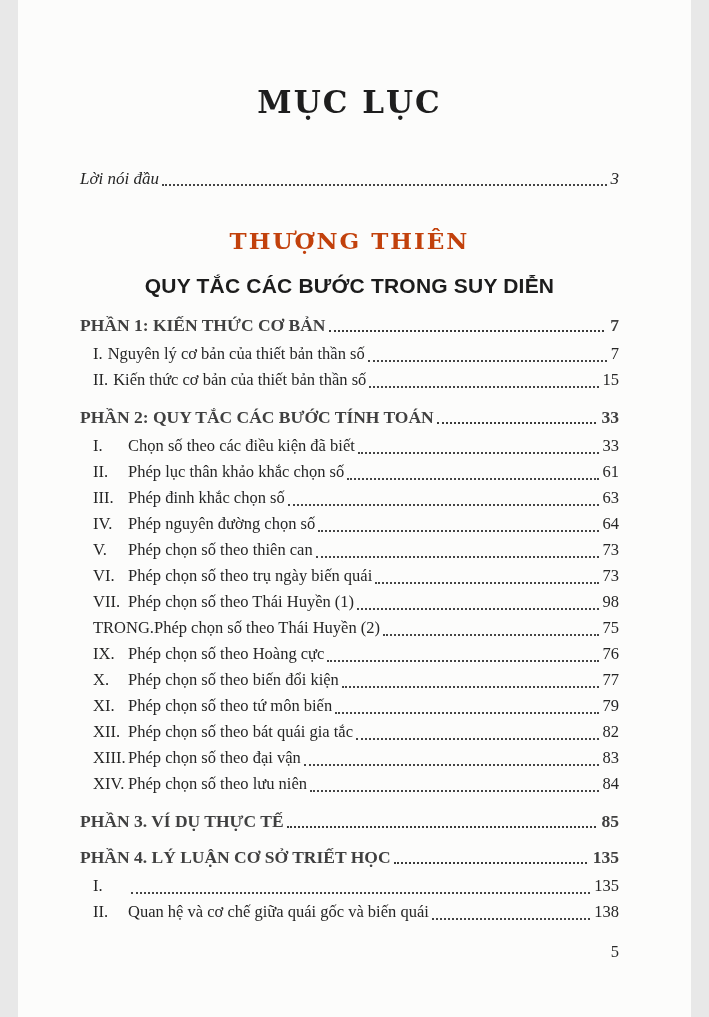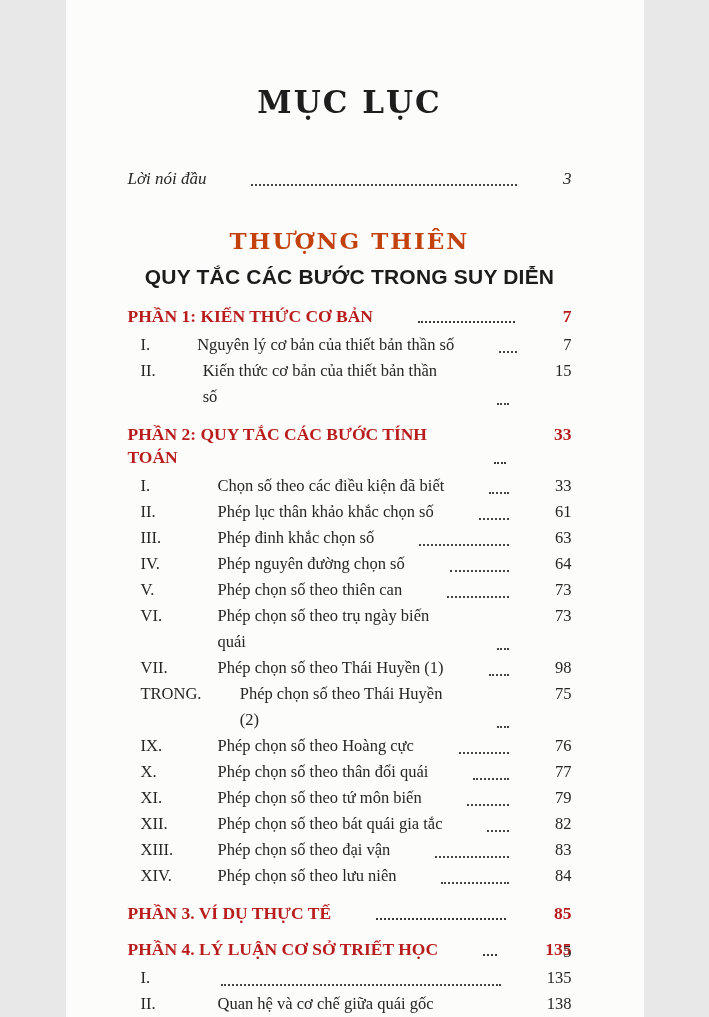--- a/index.html
+++ b/index.html
@@ -2,21 +2,21 @@
 <html><head>
 <meta charset="utf-8">
 <style>
   html, body {
     margin: 0;
     padding: 0;
     background: #e8e8e8;
   }
   .page {
     position: relative;
-    width: 578px;
+    width: 673px;
     height: 1017px;
     margin: 0 auto;
     background: #fcfcfb;
     color: #262626;
     font-family: "Liberation Serif", "DejaVu Serif", serif;
     overflow: hidden;
   }
   .content {
     position: absolute;
     left: 62px;
@@ -30,21 +30,20 @@
     font-size: 31px;
     font-weight: bold;
     letter-spacing: 2px;
     color: #1e1e1e;
     font-family: "DejaVu Serif", "Liberation Serif", serif;
   }
   
   .row {
     display: flex;
     align-items: baseline;
-    gap: 42px;
   }
   .dots {
     flex: 1;
     align-self: flex-end;
     border-bottom: 2px dotted #444;
     margin: 0 4px 0 3px;
     transform: translateY(-5px);
     min-width: 12px;
   }
   .pg {
@@ -72,35 +71,35 @@
     line-height: 28px;
   }
   .section-subtitle {
     text-align: center;
     font-family: "Liberation Sans", "DejaVu Sans", sans-serif;
     font-weight: bold;
     font-size: 21px;
     line-height: 28px;
     letter-spacing: 0.2px;
     color: #1c1c1c;
-    margin-top: 8px;
+    margin-top: 17px;
   }
   .section-subtitle div { margin: 0; }
   
   .toc {
     margin-top: 14px;
     font-size: 16.5px;
   }
   .toc .row.part {
     font-weight: bold;
     font-size: 17.5px;
     line-height: 23px;
     margin-top: 13px;
     margin-bottom: 4px;
-    color: #b91c1c;
+    color: #404040;
   }
   .toc .row.part .dots { border-bottom-color: #3a3a3a; }
   .toc .row.part .pg { margin-left: 2px; }
   .toc .row.item,
   .toc .row.item_inline {
     line-height: 26px;
     padding-left: 13px;
   }
   .toc .row.item .num {
     display: inline-block;
@@ -211,21 +210,21 @@
           <span class="pg">75</span>
         </div>
         <div class="row item">
           <span class="num">IX.</span>
           <span class="label">Phép chọn số theo Hoàng cực</span>
           <span class="dots"></span>
           <span class="pg">76</span>
         </div>
         <div class="row item">
           <span class="num">X.</span>
-          <span class="label">Phép chọn số theo thân đổi quái</span>
+          <span class="label">Phép chọn số theo biến đổi kiện</span>
           <span class="dots"></span>
           <span class="pg">77</span>
         </div>
         <div class="row item">
           <span class="num">XI.</span>
           <span class="label">Phép chọn số theo tứ môn biến</span>
           <span class="dots"></span>
           <span class="pg">79</span>
         </div>
         <div class="row item">

